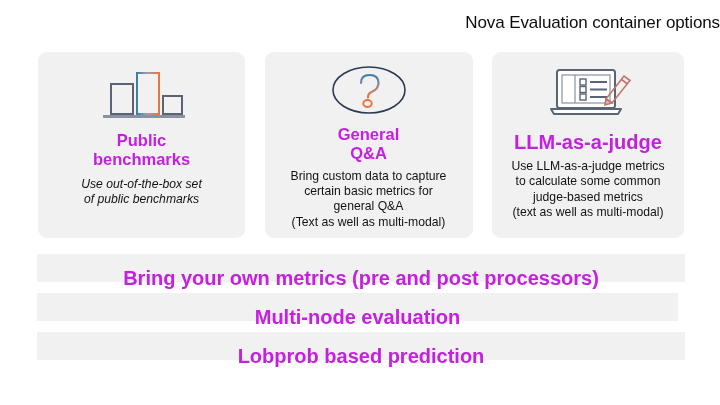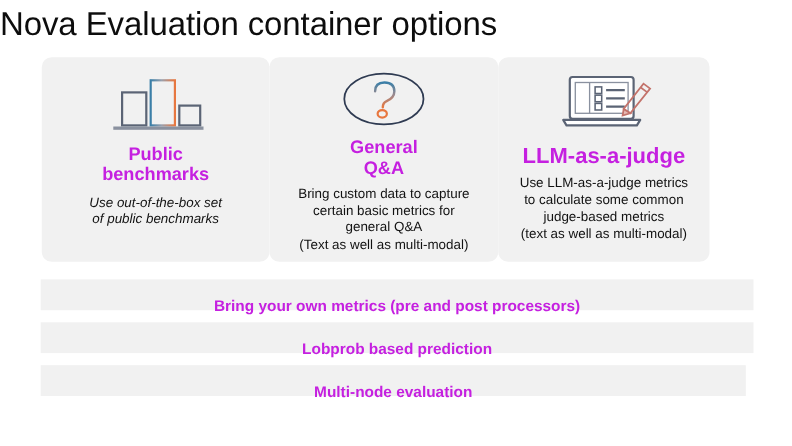--- a/index.html
+++ b/index.html
@@ -19,39 +19,39 @@
     width: 720px;
     height: 405px;
   }
 
   
   .slide-title {
     position: absolute;
     left: 0;
     top: 8px;
     width: 720px;
-    text-align: left;
-    font-size: 30px;
+    text-align: right;
+    font-size: 17px;
     font-weight: 400;
     color: #0d0d0d;
     letter-spacing: -0.1px;
     line-height: 30px;
     white-space: nowrap;
   }
 
   
   .cards {
     position: absolute;
     left: 38px;
     top: 52px;
     width: 646px;
     height: 186px;
     display: flex;
     flex-direction: row;
-    justify-content: flex-start;
+    justify-content: space-between;
     align-items: stretch;
   }
   .card {
     background: #f1f1f1;
     border-radius: 9px;
     box-sizing: border-box;
     display: flex;
     flex-direction: column;
     align-items: center;
     padding: 9px 8px 8px 8px;
@@ -106,21 +106,21 @@
     height: 28px;
     margin-bottom: 11px;
     display: flex;
     align-items: center;
     justify-content: center;
   }
   .banner-3 { width: 641px; }
   .banner-label {
     color: #c520e0;
     font-weight: bold;
-    font-size: 14px;
+    font-size: 20px;
     line-height: 18px;
     text-align: center;
     white-space: nowrap;
     margin-top: 20px;
   }
 </style>
 </head>
 <body>
 
 <div class="slide">
@@ -204,21 +204,21 @@
 judge-based metrics
 (text as well as multi-modal)</div>
     </div>
 
   </div>
 
   <div class="banners">
     <div class="banner banner-1">
       <span class="banner-label">Bring your own metrics (pre and post processors)</span>
     </div>
+    <div class="banner banner-3">
+      <span class="banner-label">Multi-node evaluation</span>
+    </div>
     <div class="banner banner-2">
       <span class="banner-label">Lobprob based prediction</span>
     </div>
-    <div class="banner banner-3">
-      <span class="banner-label">Multi-node evaluation</span>
-    </div>
   </div>
 
 </div>
 
 </body></html>

